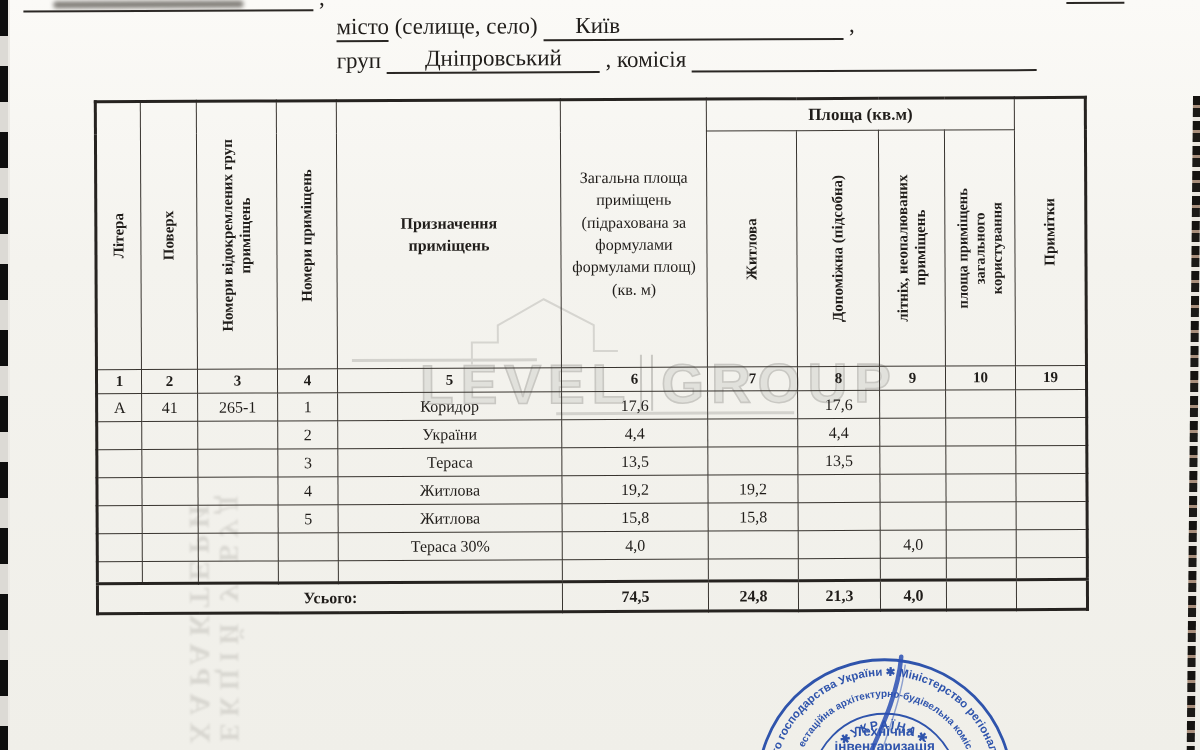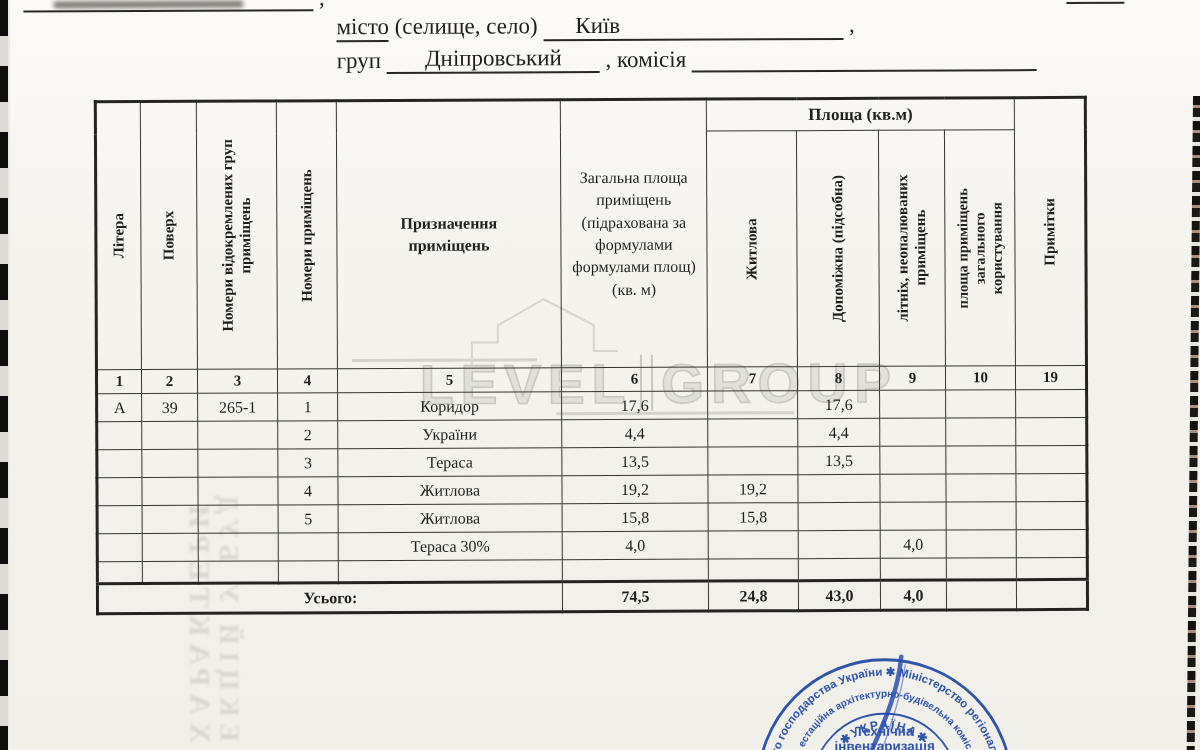--- a/index.html
+++ b/index.html
@@ -182,21 +182,21 @@
           <td>5</td>
           <td>6</td>
           <td>7</td>
           <td>8</td>
           <td>9</td>
           <td>10</td>
           <td>19</td>
       </tr>
       <tr class="data">
         <td class="b">А</td>
-          <td class="b">39</td>
+          <td class="b">41</td>
           <td class="b">265-1</td>
           <td>1</td>
           <td class="name">Коридор</td>
           <td>17,6</td>
           <td></td>
           <td>17,6</td>
           <td></td>
           <td></td>
           <td></td>
       </tr>
@@ -275,21 +275,21 @@
           <td></td>
           <td></td>
           <td></td>
           <td></td>
           <td></td>
       </tr>
       <tr class="totals">
         <td colspan="5" class="tlabel">Усього:</td>
         <td>74,5</td>
         <td>24,8</td>
-        <td>43,0</td>
+        <td>21,3</td>
         <td>4,0</td>
         <td></td>
         <td></td>
       </tr>
     </tbody>
   </table>
 
   <svg class="stamp" width="400" height="150" viewBox="0 0 400 150">
     <defs>
       <path id="arc1" d="M 91.4 158.9 A 111 111 0 0 1 308.6 158.9"></path>

